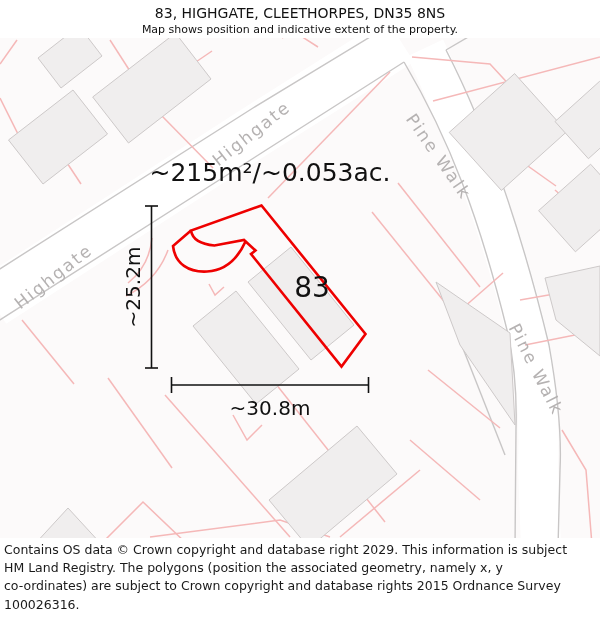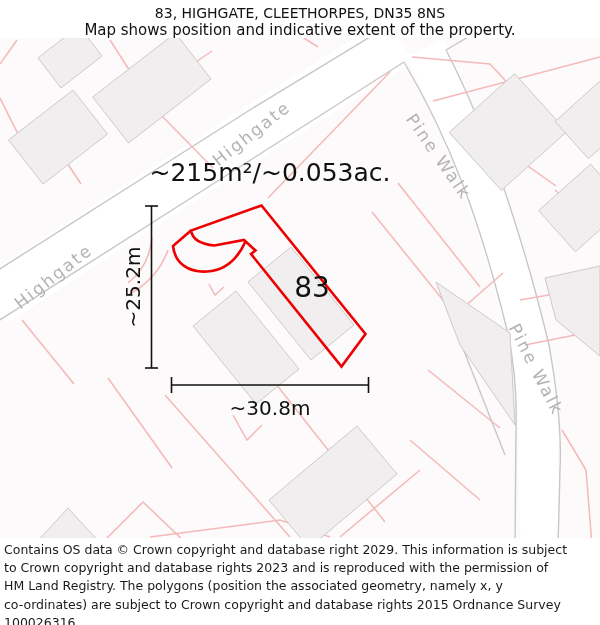--- a/index.html
+++ b/index.html
@@ -1,20 +1,20 @@
 <!DOCTYPE html>
 <html><head>
 <meta charset="utf-8">
 <style>
   html,body{margin:0;padding:0;background:#ffffff;}
   #page{position:relative;width:600px;height:625px;background:#ffffff;overflow:hidden;
         font-family:"DejaVu Sans","Liberation Sans",sans-serif;}
   #header{position:absolute;top:0;left:0;width:600px;text-align:center;color:#111;}
   #header .title{padding-top:5px;font-size:14px;line-height:17px;}
-  #header .subtitle{font-size:15px;line-height:16px;}
+  #header .subtitle{font-size:11px;line-height:16px;}
   #mapwrap{position:absolute;top:38px;left:0;width:600px;height:500px;background:#fcfafa;}
   #footer{position:absolute;top:541px;left:4px;width:592px;color:#1a1a1a;
           font-size:12.5px;line-height:18.2px;text-align:left;}
   svg text{font-family:"DejaVu Sans","Liberation Sans",sans-serif;}
   .street{fill:#b5b2b2;letter-spacing:2px;font-size:17px;}
   .dimtext{fill:#111;font-size:20px;}
   .biglabel{fill:#111;font-size:25px;}
   .numlabel{fill:#111;font-size:28px;}
 </style>
 </head>
@@ -117,19 +117,18 @@
 
       <text class="biglabel" x="270" y="181" text-anchor="middle">~215m²/~0.053ac.</text>
       <text class="numlabel" x="312" y="297" text-anchor="middle">83</text>
       <text class="dimtext" x="270" y="415" text-anchor="middle">~30.8m</text>
       <text class="dimtext" transform="translate(140,287) rotate(-90)" text-anchor="middle">~25.2m</text>
     </svg>
   </div>
 
   <div id="footer">
     <div>Contains OS data © Crown copyright and database right 2029. This information is subject</div>
-    <div>to Crown copyright and database rights 2023 and is reproduced with the permission of</div>
     <div>HM Land Registry. The polygons (position the associated geometry, namely x, y</div>
     <div>co-ordinates) are subject to Crown copyright and database rights 2015 Ordnance Survey</div>
     <div>100026316.</div>
   </div>
 
 </div>
 
 </body></html>

